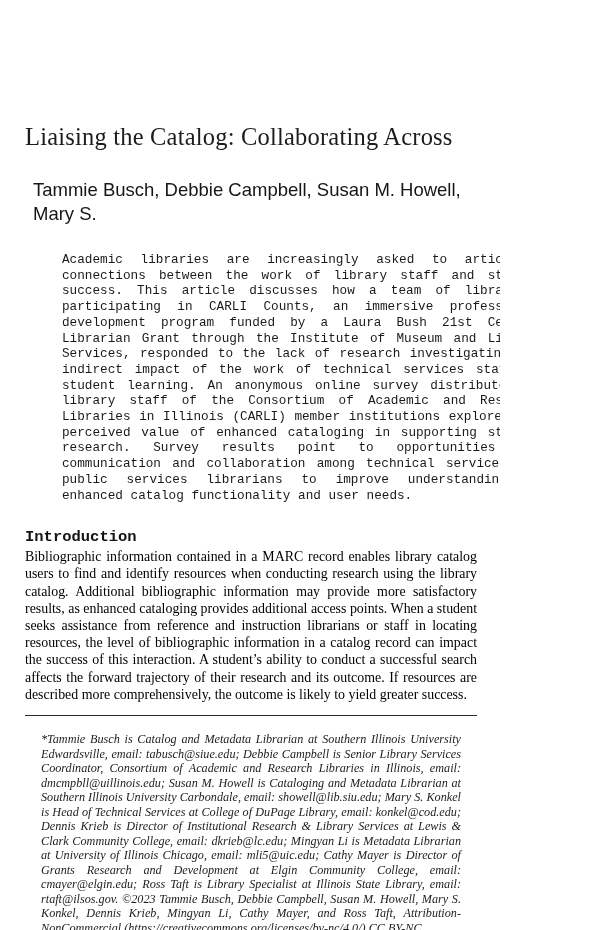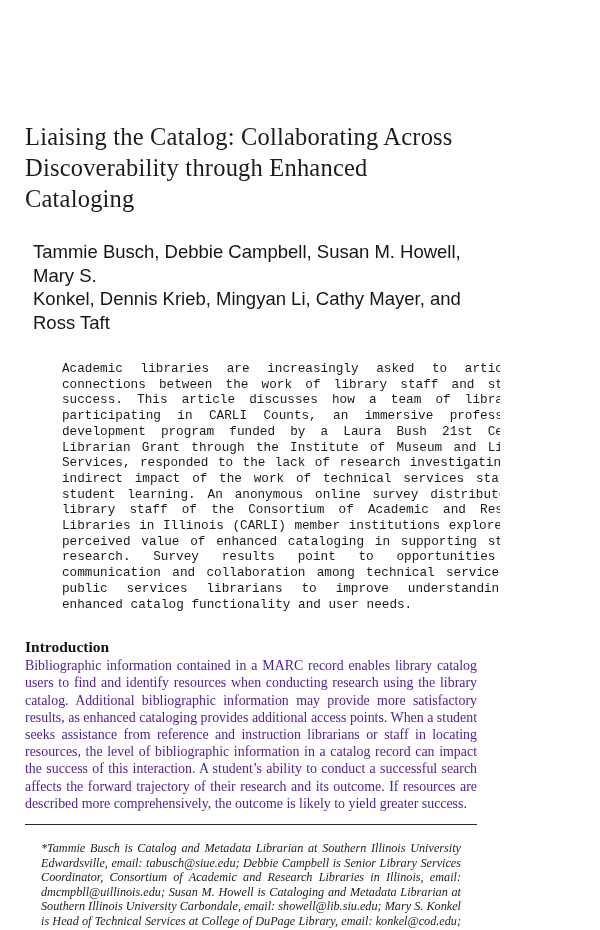--- a/index.html
+++ b/index.html
@@ -42,33 +42,33 @@
     margin: 27px 0 8px 37px;
     width: 479px;
     font-family: Liberation Mono, monospace;
     font-size: 12.7px;
     line-height: 15.7px;
     text-align: justify;
     color: #1a1a1a;
   }
   .section-heading {
     margin: 25px 0 1px 0;
-    font-family: Liberation Serif, serif;
+    font-family: Liberation Mono, monospace;
     font-weight: 700;
     font-size: 15.5px;
     line-height: 19px;
     color: #141414;
   }
   .section-body {
     margin: 0;
     font-family: "Liberation Serif", serif;
     font-size: 13.9px;
     line-height: 17.2px;
     text-align: justify;
-    color: #4c1d95;
+    color: #000000;
   }
   .footnote-rule {
     margin: 12px 0 8px 0;
     border: 0;
     border-top: 1.6px solid #2b2b2b;
   }
   .footnote {
     margin: 16px;
     font-family: "Liberation Serif", serif;
     font-style: italic;
@@ -87,26 +87,24 @@
   }
 </style>
 </head>
 <body>
 
 <div class="page">
   <main class="article">
 
     <h1 class="title">
       <span class="tline">Liaising the Catalog: Collaborating Across</span>
-      <span class="tline">Discoverability through Enhanced Cataloging</span>
     </h1>
 
     <p class="byline">
       <span class="bline">Tammie Busch, Debbie Campbell, Susan M. Howell, Mary S.</span>
-      <span class="bline">Konkel, Dennis Krieb, Mingyan Li, Cathy Mayer, and Ross Taft</span>
     </p>
 
     <p class="abstract">Academic libraries are increasingly asked to articulate connections between the work of library staff and student success. This article discusses how a team of librarians participating in CARLI Counts, an immersive professional development program funded by a Laura Bush 21st Century Librarian Grant through the Institute of Museum and Library Services, responded to the lack of research investigating the indirect impact of the work of technical services staff on student learning. An anonymous online survey distributed to library staff of the Consortium of Academic and Research Libraries in Illinois (CARLI) member institutions explored the perceived value of enhanced cataloging in supporting student research. Survey results point to opportunities for communication and collaboration among technical services and public services librarians to improve understanding of enhanced catalog functionality and user needs.</p>
 
     <section>
       <h2 class="section-heading">Introduction</h2>
       <p class="section-body">Bibliographic information contained in a MARC record enables library catalog users to find and identify resources when conducting research using the library catalog. Additional bibliographic information may provide more satisfactory results, as enhanced cataloging provides additional access points. When a student seeks assistance from reference and instruction librarians or staff in locating resources, the level of bibliographic information in a catalog record can impact the success of this interaction. A student’s ability to conduct a successful search affects the forward trajectory of their research and its outcome. If resources are described more comprehensively, the outcome is likely to yield greater success.</p>
     </section>
 
     <hr class="footnote-rule">

